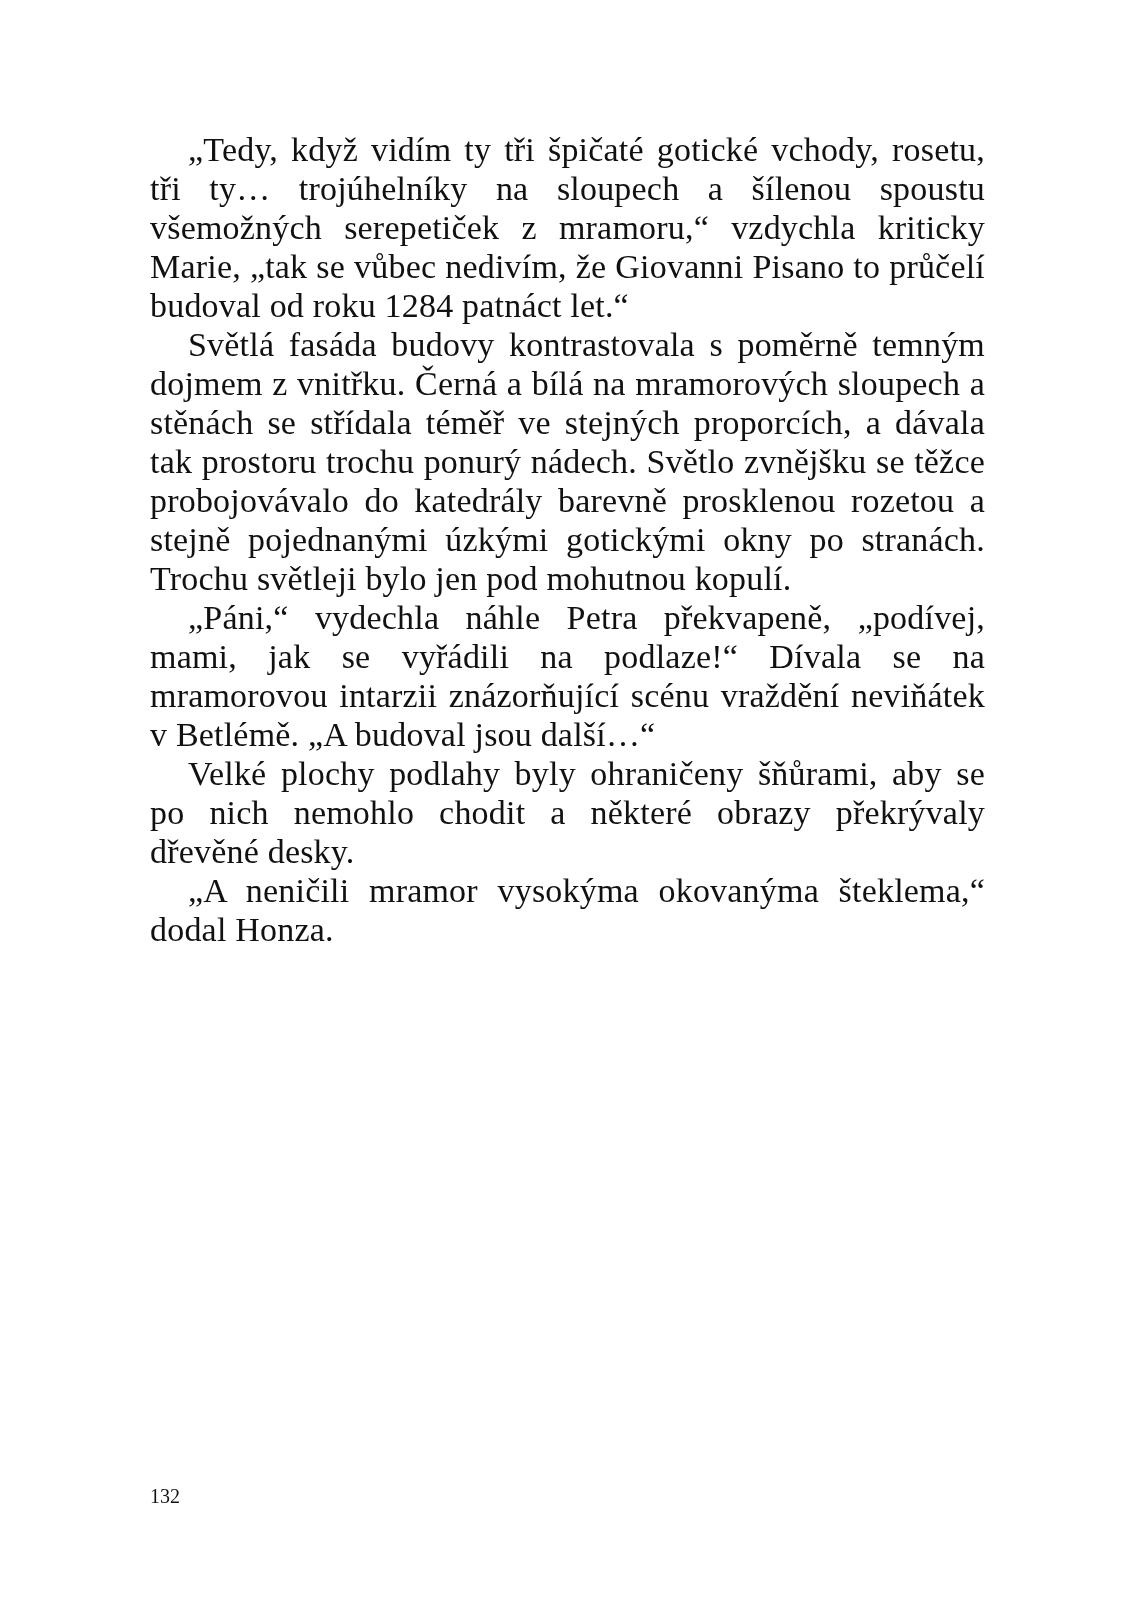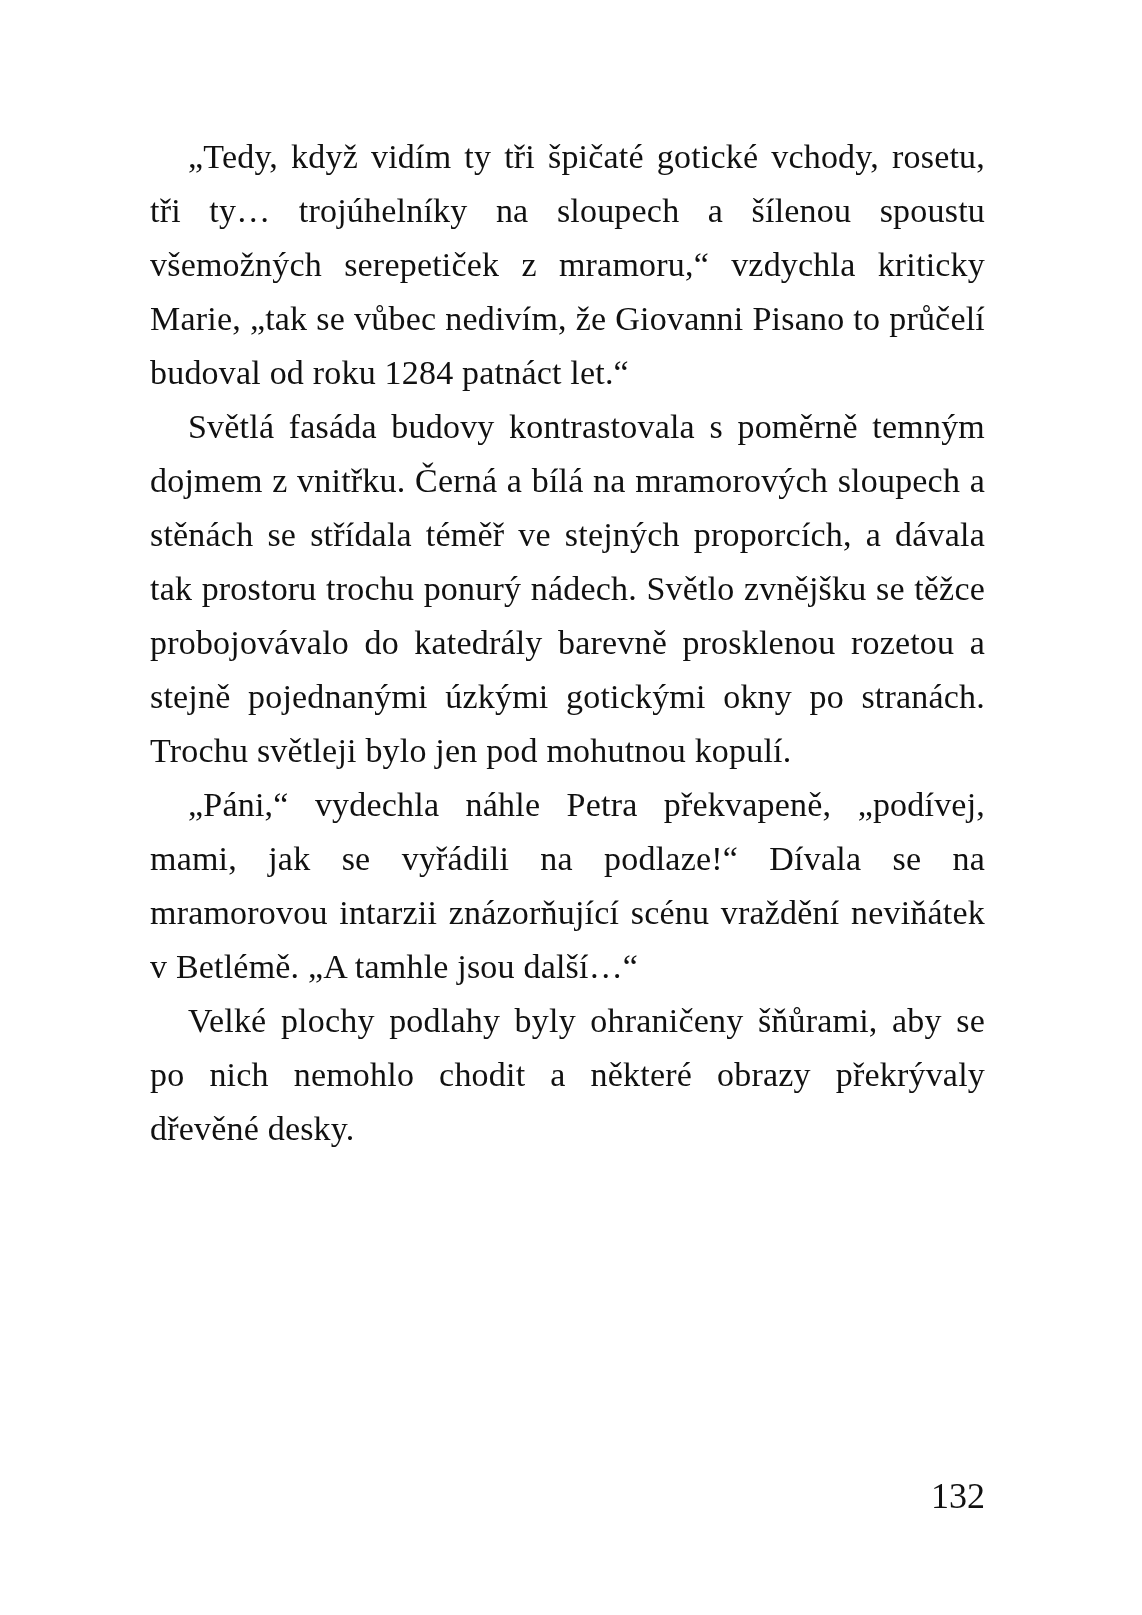--- a/index.html
+++ b/index.html
@@ -19,44 +19,45 @@
     background: #ffffff;
     color: #111111;
     font-family: "Liberation Serif", "DejaVu Serif", serif;
   }
   .text-block {
     position: absolute;
     left: 150px;
     top: 130px;
     width: 835px;
     font-size: 34px;
-    line-height: 54px;
+    line-height: 39px;
     text-align: justify;
     letter-spacing: 0.2px;
   }
   .text-block p {
     margin: 0;
     padding: 0;
     text-indent: 38px;
   }
   .page-number {
     position: absolute;
     left: 150px;
     top: 1476px;
     width: 835px;
-    text-align: right;
-    font-size: 36px;
+    text-align: left;
+    font-size: 20px;
     line-height: 40px;
     color: #111111;
   }
 </style>
 </head>
 <body>
 
 <div class="page">
   <main class="text-block">
     <p>„Tedy, když vidím ty tři špičaté gotické vchody, rosetu, tři ty… trojúhelníky na sloupech a šílenou spoustu všemožných serepetiček z mramoru,“ vzdychla kriticky Marie, „tak se vůbec nedivím, že Giovanni Pisano to průčelí budoval od roku 1284 patnáct let.“</p>
     <p>Světlá fasáda budovy kontrastovala s poměrně temným dojmem z vnitřku. Černá a bílá na mramorových sloupech a stěnách se střídala téměř ve stejných proporcích, a dávala tak prostoru trochu ponurý nádech. Světlo zvnějšku se těžce probojovávalo do katedrály barevně prosklenou rozetou a stejně pojednanými úzkými gotickými okny po stranách. Trochu světleji bylo jen pod mohutnou kopulí.</p>
-    <p>„Páni,“ vydechla náhle Petra překvapeně, „podívej, mami, jak se vyřádili na podlaze!“ Dívala se na mramorovou intarzii znázorňující scénu vraždění neviňátek v Betlémě. „A tamhle jsou další…“</p>
+    <p>„Páni,“ vydechla náhle Petra překvapeně, „podívej, mami, jak se vyřádili na podlaze!“ Dívala se na mramorovou intarzii znázorňující scénu vraždění neviňátek v Betlémě. „A budoval jsou další…“</p>
     <p>Velké plochy podlahy byly ohraničeny šňůrami, aby se po nich nemohlo chodit a některé obrazy překrývaly dřevěné desky.</p>
+    <p>„A neničili mramor vysokýma okovanýma šteklema,“ dodal Honza.</p>
   </main>
   <footer class="page-number">132</footer>
 </div>
 
 </body></html>

